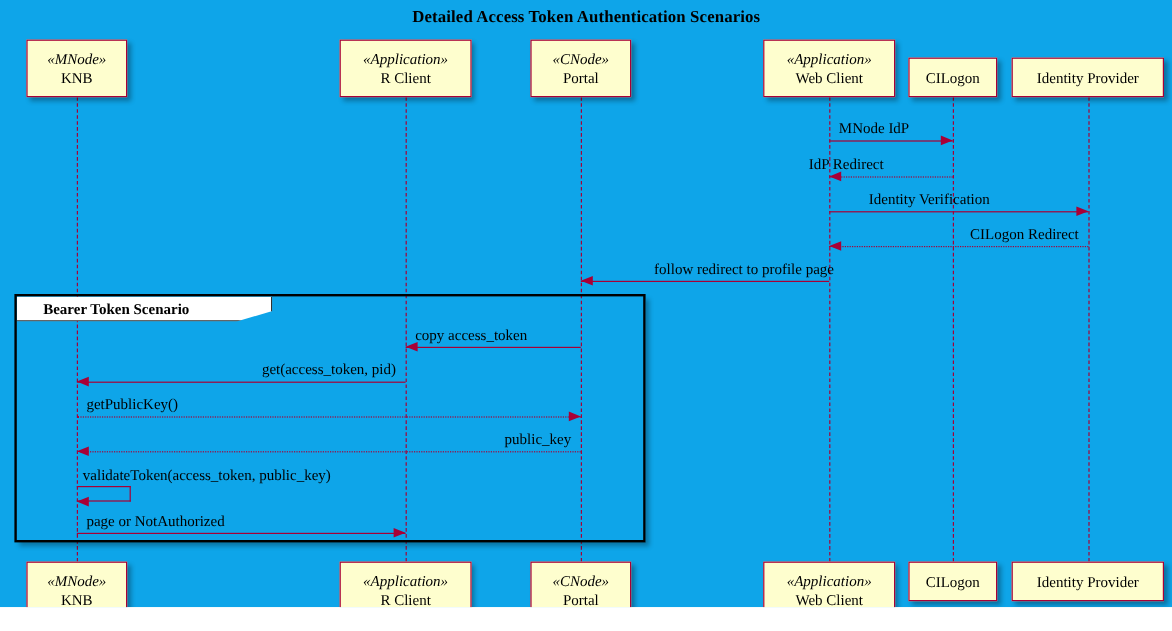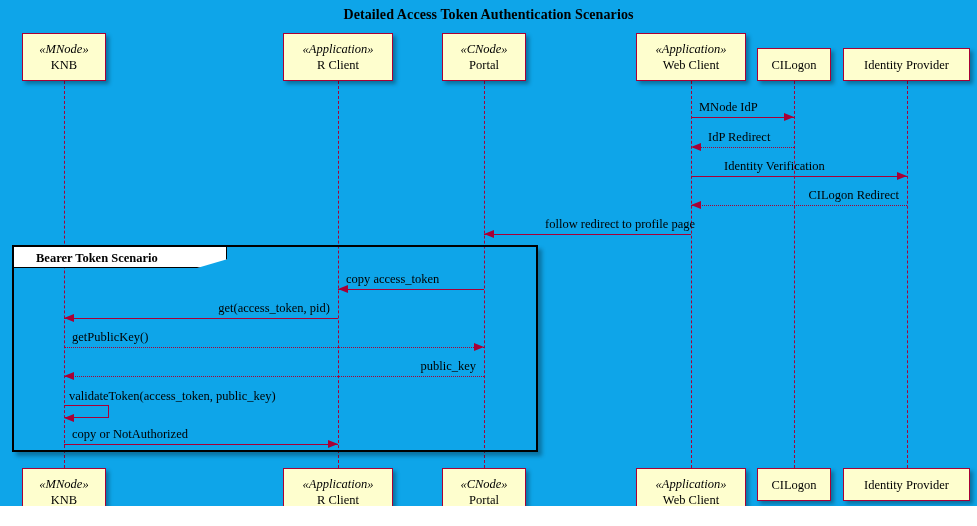--- a/index.html
+++ b/index.html
@@ -145,21 +145,21 @@
       <div class="fragment" style="left: 12px; top: 245px; width: 526px; height: 207px;"></div>
       <div class="fragment-tab" style="left: 14px; top: 247px; width: 213px; height: 21px;"></div>
       <div class="fragment-label" style="left: 24px; top: 251px;">Bearer Token Scenario</div>
     </div>
   <div id="layer-messages">
       <div class="msg" style="left: 691px; top: 117px; width: 103px;"></div>
       <div class="arrowhead right" style="top: 113px; left: 784px;"></div>
       <div class="msg-label" style="top: 100px; left: 699px;">MNode IdP</div>
       <div class="msg dotted" style="left: 691px; top: 147px; width: 103px;"></div>
       <div class="arrowhead left" style="top: 143px; left: 691px;"></div>
-      <div class="msg-label" style="top: 130px; left: 708px;">IdP Redirect</div>
+      <div class="msg-label" style="top: 130px; left: 674px;">IdP Redirect</div>
       <div class="msg" style="left: 691px; top: 176px; width: 216px;"></div>
       <div class="arrowhead right" style="top: 172px; left: 897px;"></div>
       <div class="msg-label" style="top: 159px; left: 724px;">Identity Verification</div>
       <div class="msg dotted" style="left: 691px; top: 205px; width: 216px;"></div>
       <div class="arrowhead left" style="top: 201px; left: 691px;"></div>
       <div class="msg-label" style="top: 188px; right: 78px;">CILogon Redirect</div>
       <div class="msg" style="left: 484px; top: 234px; width: 207px;"></div>
       <div class="arrowhead left" style="top: 230px; left: 484px;"></div>
       <div class="msg-label" style="top: 217px; right: 282px;">follow redirect to profile page</div>
       <div class="msg" style="left: 338px; top: 289px; width: 146px;"></div>
@@ -172,21 +172,21 @@
       <div class="arrowhead right" style="top: 343px; left: 474px;"></div>
       <div class="msg-label" style="top: 330px; left: 72px;">getPublicKey()</div>
       <div class="msg dotted" style="left: 64px; top: 376px; width: 420px;"></div>
       <div class="arrowhead left" style="top: 372px; left: 64px;"></div>
       <div class="msg-label" style="top: 359px; right: 501px;">public_key</div>
       <div class="self-msg" style="left: 64px; top: 405px; width: 45px; height: 13px;"></div>
       <div class="arrowhead left" style="left: 64px; top: 413.5px;"></div>
       <div class="msg-label" style="left: 69px; top: 389px;">validateToken(access_token, public_key)</div>
       <div class="msg" style="left: 64px; top: 444px; width: 274px;"></div>
       <div class="arrowhead right" style="top: 440px; left: 328px;"></div>
-      <div class="msg-label" style="top: 427px; left: 72px;">copy or NotAuthorized</div>
+      <div class="msg-label" style="top: 427px; left: 72px;">page or NotAuthorized</div>
     </div>
   <div id="layer-participants-top">
       <div class="participant" style="left: 22px; top: 33px; width: 84px; height: 48px;">
         <div class="stereotype">«MNode»</div>
         <div class="pname">KNB</div>
       </div>
       <div class="participant" style="left: 283px; top: 33px; width: 110px; height: 48px;">
         <div class="stereotype">«Application»</div>
         <div class="pname">R Client</div>
       </div>

